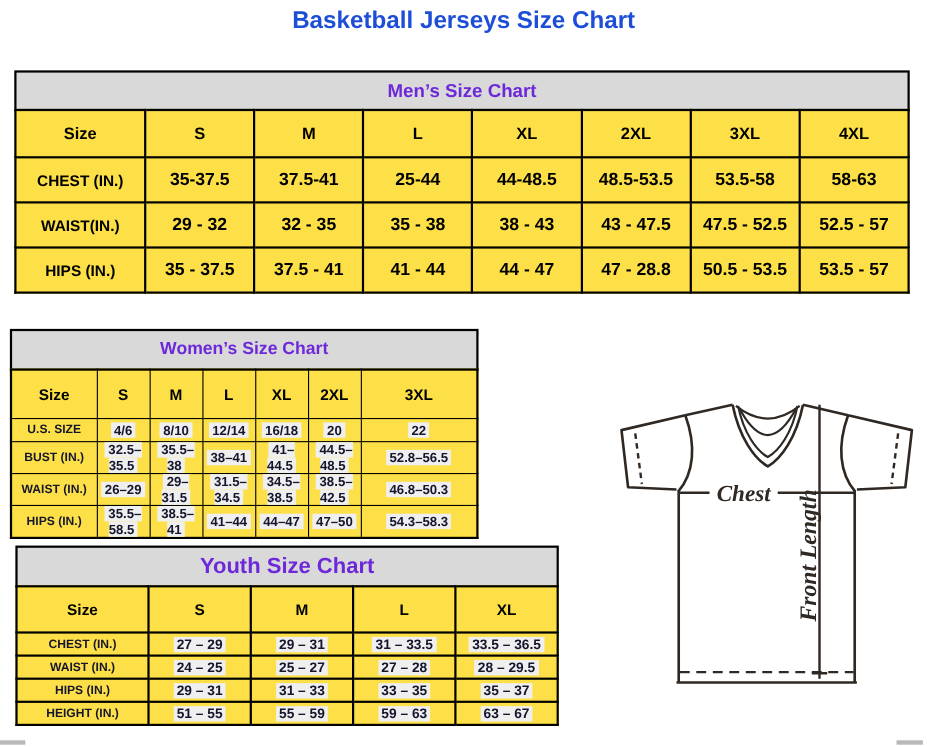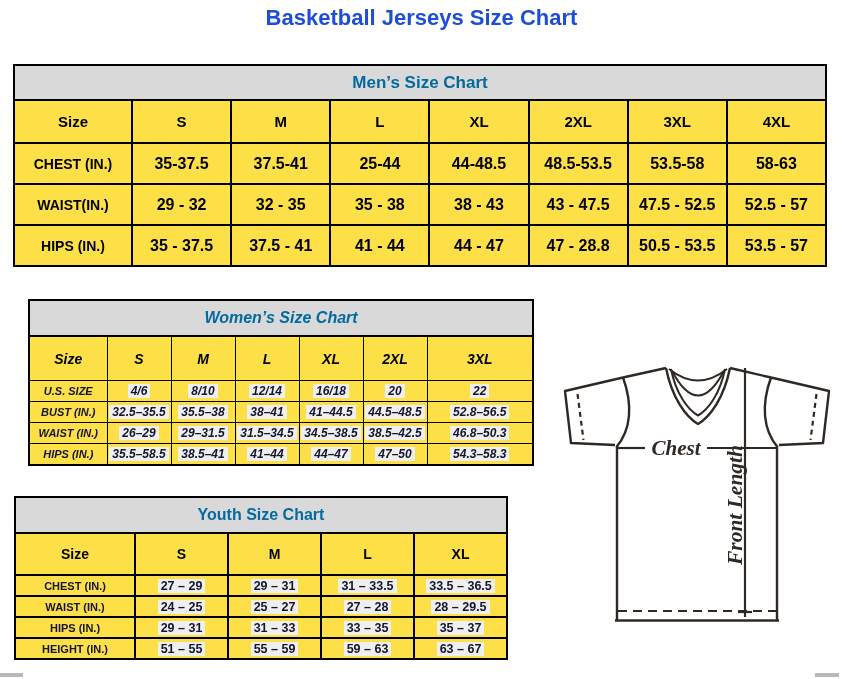--- a/index.html
+++ b/index.html
@@ -7,50 +7,50 @@
     position:relative; width:843px; height:679px; background:#ffffff;
     font-family:"Liberation Sans", sans-serif; overflow:hidden;
   }
   .page-title {
     position:absolute; top:5px; left:0; width:100%;
     text-align:center; font-size:22px; font-weight:bold; color:#1d4ed8;
   }
   .chart-box { position:absolute; }
   .chart-header {
     border:2px solid #000; background:#d9d9d9; text-align:center;
-    font-weight:bold; color:#0369a1;
+    font-weight:bold; color:#6d28d9;
   }
   .chart-box table {
     border-collapse:collapse; width:100%; table-layout:fixed;
     margin-top:-2px; border:2px solid #000; background:#fde047;
   }
   .chart-box th, .chart-box td { text-align:center; font-weight:bold; padding:0; }
 
   
   #mens-box { left:13px; top:64px; width:814px; }
   #mens-box .chart-header { height:33px; line-height:33px; font-size:17px; }
   #mens-table th, #mens-table td { border:2px solid #000; color:#000; }
   #mens-table th { height:41px; font-size:15px; }
   #mens-table td { height:39px; font-size:16px; }
   #mens-table td.rowlabel { font-size:14px; }
   #mens-table col.c0 { width:118px; }
 
   
-  #womens-box { left:28px; top:299px; width:506px;font-style:italic; }
+  #womens-box { left:9px; top:299px; width:426px; }
   #womens-box .chart-header { height:34px; line-height:34px; font-size:16px; }
   #womens-table th, #womens-table td { border:1px solid #000; color:#15152d; }
   #womens-table th { height:43px; font-size:14px; color:#000; }
   #womens-table td { height:20px; font-size:12px; }
   #womens-table td.rowlabel { font-size:11px; }
   #womens-table col.c0 { width:78px; }
   #womens-table col.cLast { width:106px; }
 
   
   #youth-box { left:14px; top:496px; width:494px; }
-  #youth-box .chart-header { height:34px; line-height:34px; font-size:16px; }
+  #youth-box .chart-header { height:34px; line-height:34px; font-size:20px; }
   #youth-table th, #youth-table td { border:2px solid #000; color:#15152d; }
   #youth-table th { height:40px; font-size:14px; color:#000; }
   #youth-table td { height:19px; font-size:12.5px; }
   #youth-table td.rowlabel { font-size:11px; }
   #youth-table col.c0 { width:120px; }
 
   .hl { background:#efefef; padding:0 3px; }
 
   
   #jersey-svg { position:absolute; left:555px; top:360px; width:288px; height:266px; }

